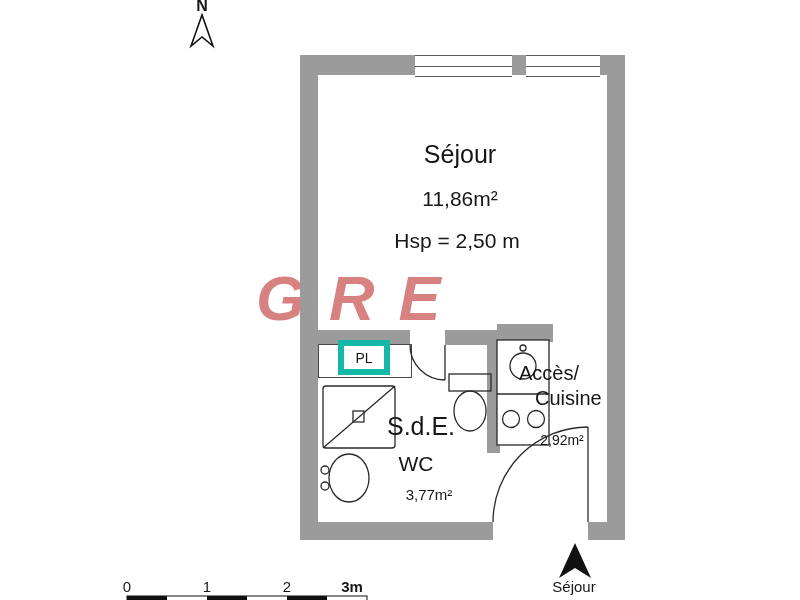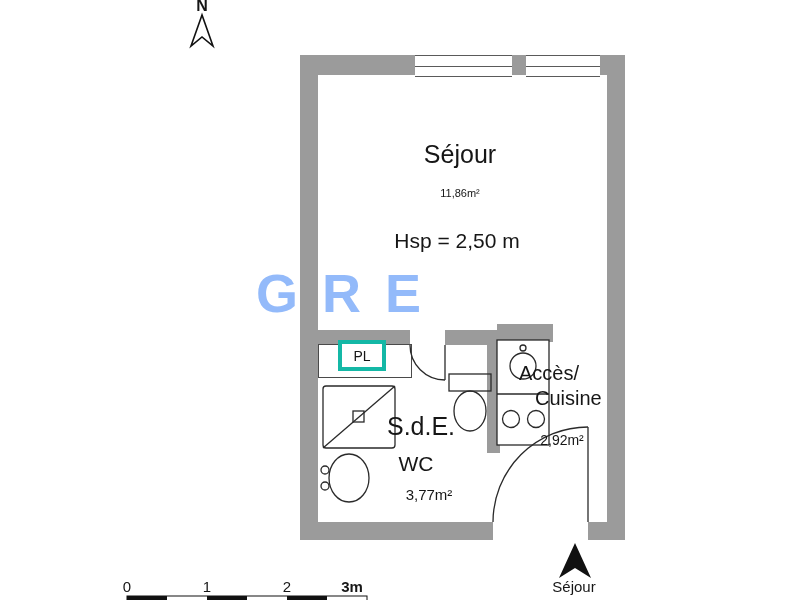--- a/index.html
+++ b/index.html
@@ -12,31 +12,31 @@
     position:absolute; background:#fff; z-index:3;
     border-top:1px solid #5a5a5a; border-bottom:1px solid #5a5a5a;
   }
   .window::after {
     content:""; position:absolute; left:0; right:0; top:50%; height:1px; background:#5a5a5a;
   }
   .closet {
     position:absolute; border:1px solid #4a4a4a; background:#fff; z-index:2;
   }
   .pl-box {
-    position:absolute; border:4px solid #14b8a6; background:#fff; z-index:4;
+    position:absolute; border:6px solid #14b8a6; background:#fff; z-index:4;
     display:flex; align-items:center; justify-content:center;
     font-size:14px; font-weight:500;
   }
   .overlay { position:absolute; left:0; top:0; z-index:5; pointer-events:none; }
   .label { position:absolute; white-space:nowrap; z-index:6; }
   .centered { transform:translateX(-50%); }
   .room-name { font-weight:500; }
   .watermark {
-    position:absolute; z-index:1; font-weight:bold; color:#3b82f6; opacity:.55;
-    letter-spacing:24px; font-size:54px;
+    position:absolute; z-index:1; font-weight:bold; color:#b91c1c; opacity:.55;
+    letter-spacing:24px; font-size:63px;font-style:italic;
   }
 </style>
 </head>
 <body>
 
 <div class="plan">
 
   <div class="watermark" style="left:256px; top:262px;">GRE</div>
 
   <div class="wall" style="left:300px; top:55px; width:115px; height:20px;"></div>
@@ -112,21 +112,21 @@
         <rect x="127" y="596" width="40" height="8" fill="#111111" stroke="none"></rect>
         <rect x="207" y="596" width="40" height="8" fill="#111111" stroke="none"></rect>
         <rect x="287" y="596" width="40" height="8" fill="#111111" stroke="none"></rect>
       </g>
     </g>
   </svg>
 
   <div class="label" style="left:202px; top:-3px; font-size:16px; font-weight:600; transform:translateX(-50%);">N</div>
 
   <div class="label centered room-name" style="left:460px; top:140px; font-size:25px;">Séjour</div>
-  <div class="label centered" style="left:460px; top:187px; font-size:11px;">11,86m²</div>
+  <div class="label centered" style="left:460px; top:187px; font-size:21px;">11,86m²</div>
   <div class="label centered" style="left:457px; top:229px; font-size:21px;">Hsp = 2,50 m</div>
 
   <div class="label centered room-name" style="left:421px; top:412px; font-size:25px;">S.d.E.</div>
   <div class="label centered room-name" style="left:416px; top:452px; font-size:21px;">WC</div>
   <div class="label centered" style="left:429px; top:486px; font-size:15px;">3,77m²</div>
 
   <div class="label room-name" style="left:519px; top:362px; font-size:20px;">Accès/</div>
   <div class="label room-name" style="left:535px; top:387px; font-size:20px;">Cuisine</div>
   <div class="label centered" style="left:562px; top:432px; font-size:14px;">2,92m²</div>
 

